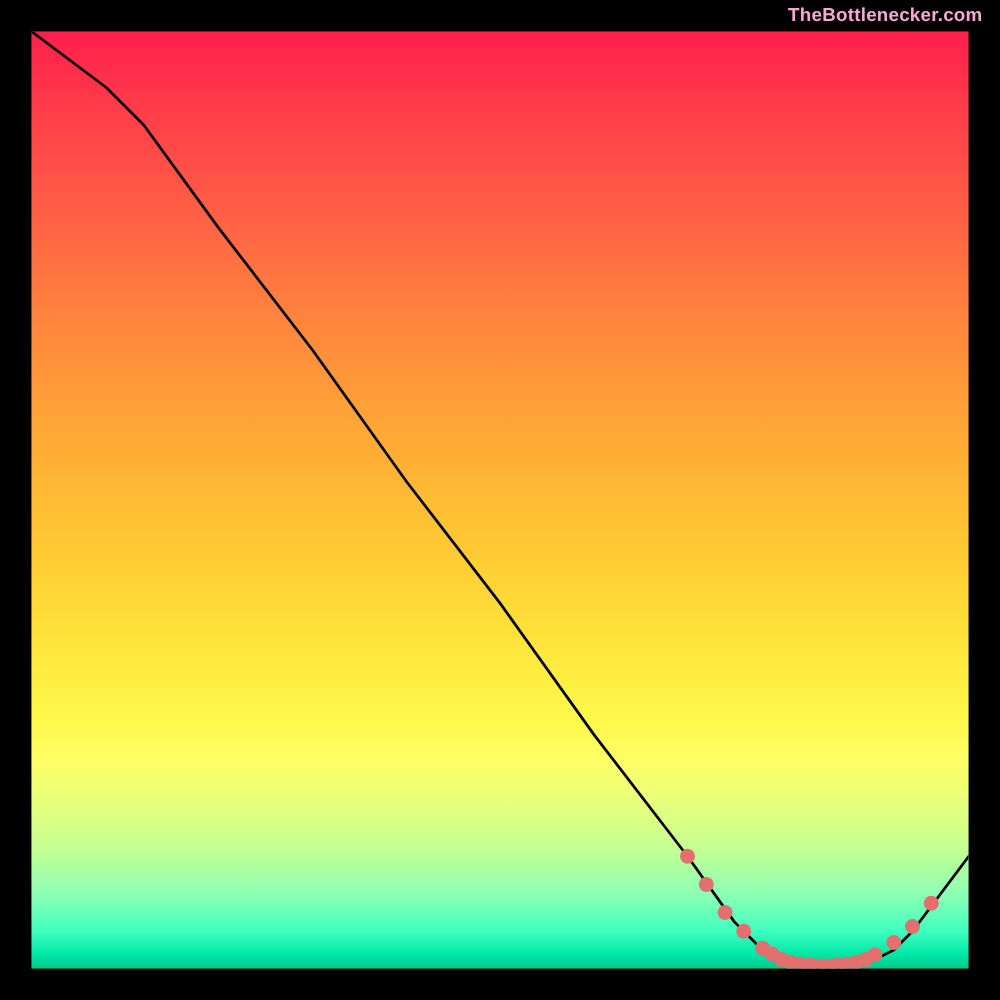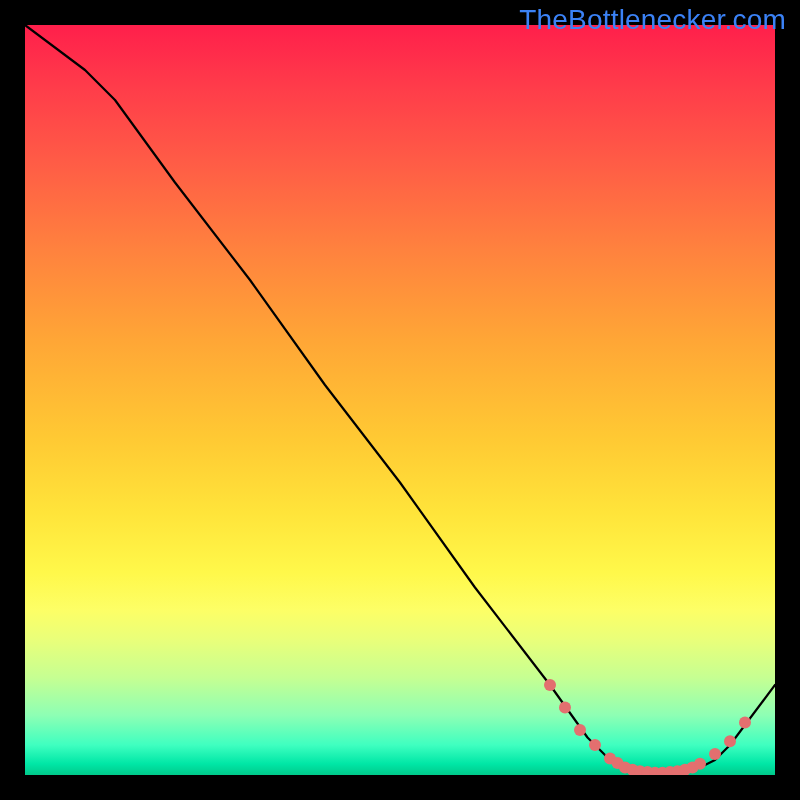--- a/index.html
+++ b/index.html
@@ -8,23 +8,23 @@
     height: 800px;
     background: #000;
     position: relative;
     font-family: Arial, Helvetica, sans-serif;
     overflow: hidden;
   }
   .attribution {
     position: absolute;
     top: 4px;
     right: 14px;
-    color: #3b82f6;
-    font-size: 28px;
-    font-weight: 400;
+    color: #f9a8d4;
+    font-size: 15px;
+    font-weight: 700;
     letter-spacing: 0.2px;
     z-index: 10;
   }
   .plot-area {
     position: absolute;
     left: 25px;
     top: 25px;
     width: 750px;
     height: 750px;
     overflow: hidden;

